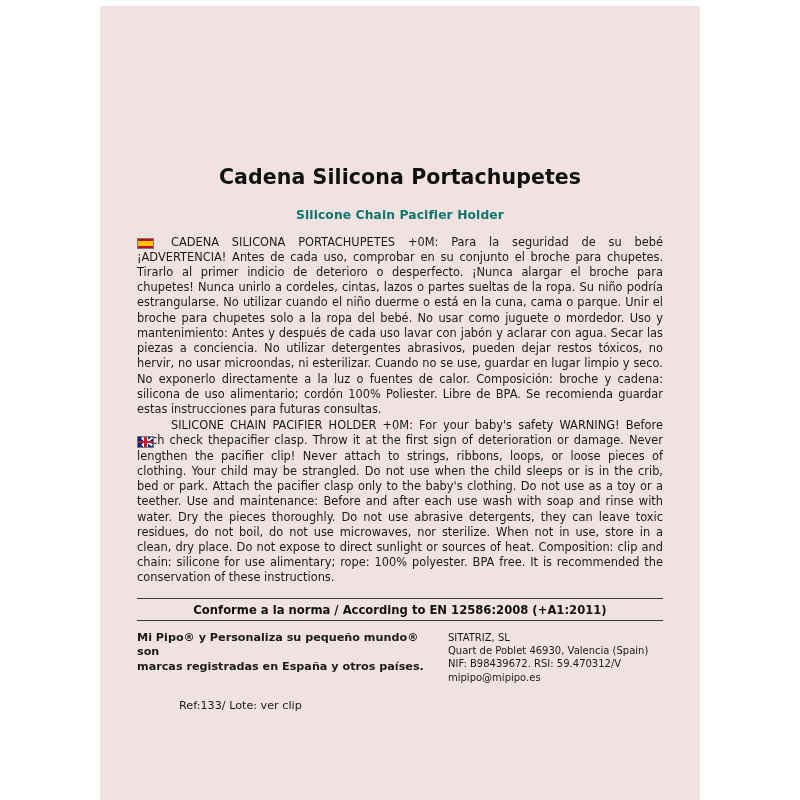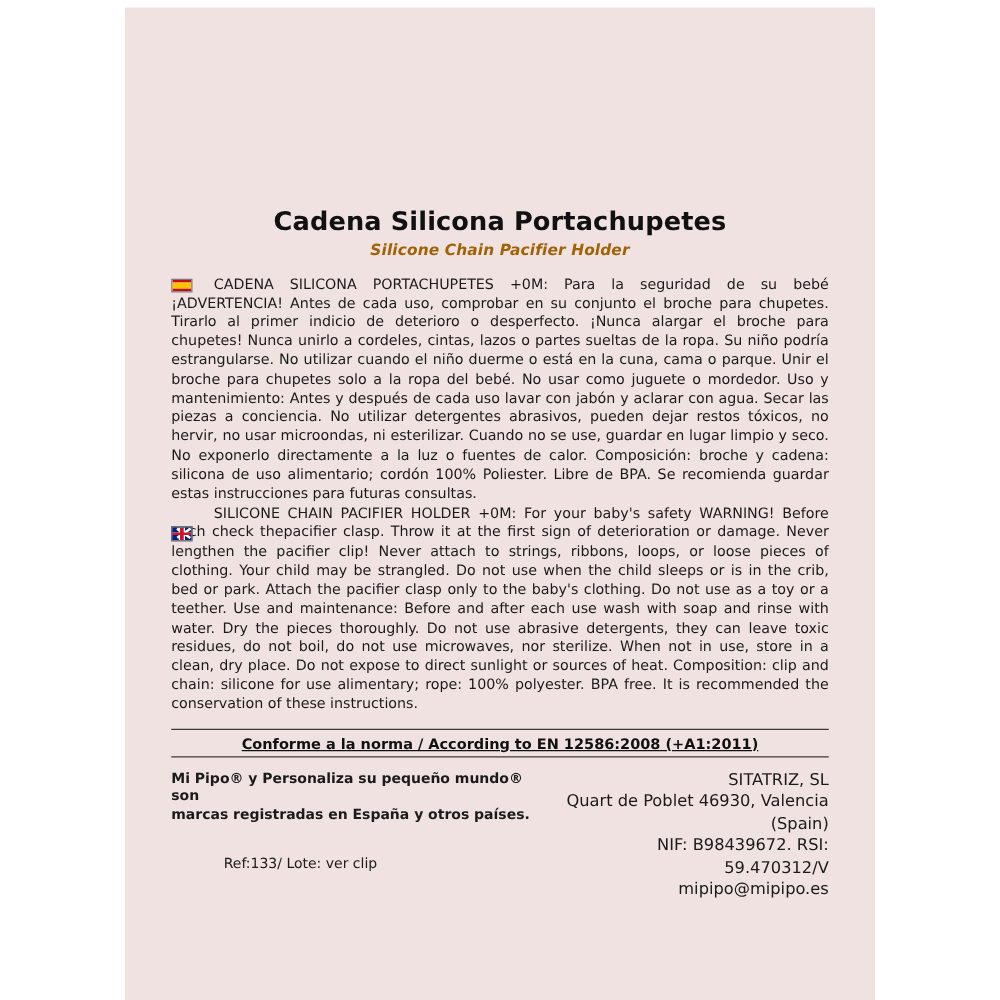--- a/index.html
+++ b/index.html
@@ -34,24 +34,23 @@
   .title-es {
     font-size: 20.5px;
     font-weight: bold;
     color: #111111;
     letter-spacing: 0.1px;
     line-height: 1.15;
   }
   .title-en {
     font-size: 12.3px;
     font-weight: bold;
-    color: #a16207;
-    margin-top: 3px;
+    color: #0f766e;
+    margin-top: 18px;
     letter-spacing: 0.1px;
-    font-style: italic;
   }
   .para {
     font-size: 11.4px;
     color: #1a1a1a;
     text-align: justify;
     line-height: 1.335;
     position: relative;
     margin: 0;
   }
   .para + .para {
@@ -107,21 +106,20 @@
     border-top: 1px solid #3a3a3a;
     margin-top: 12px;
   }
   .norm-line {
     text-align: center;
     font-size: 11.6px;
     font-weight: bold;
     color: #111111;
     padding-top: 4px;
     padding-bottom: 3px;
-    text-decoration: underline;
   }
   .norm-divider-bottom {
     border-top: 1px solid #3a3a3a;
   }
   .footer {
     display: flex;
     justify-content: space-between;
     margin-top: 10px;
   }
   .footer-left {
@@ -133,22 +131,22 @@
   .footer-left .brand-lines {
     font-weight: bold;
   }
   .footer-left .ref {
     margin-top: 24px;
     margin-left: 42px;
     font-weight: normal;
   }
   .footer-right {
     width: 215px;
-    text-align: right;
-    font-size: 13px;
+    text-align: left;
+    font-size: 10px;
     color: #1a1a1a;
     line-height: 1.345;
   }
 </style>
 </head>
 <body>
 
 <div id="page">
   <div id="label-content">
 

